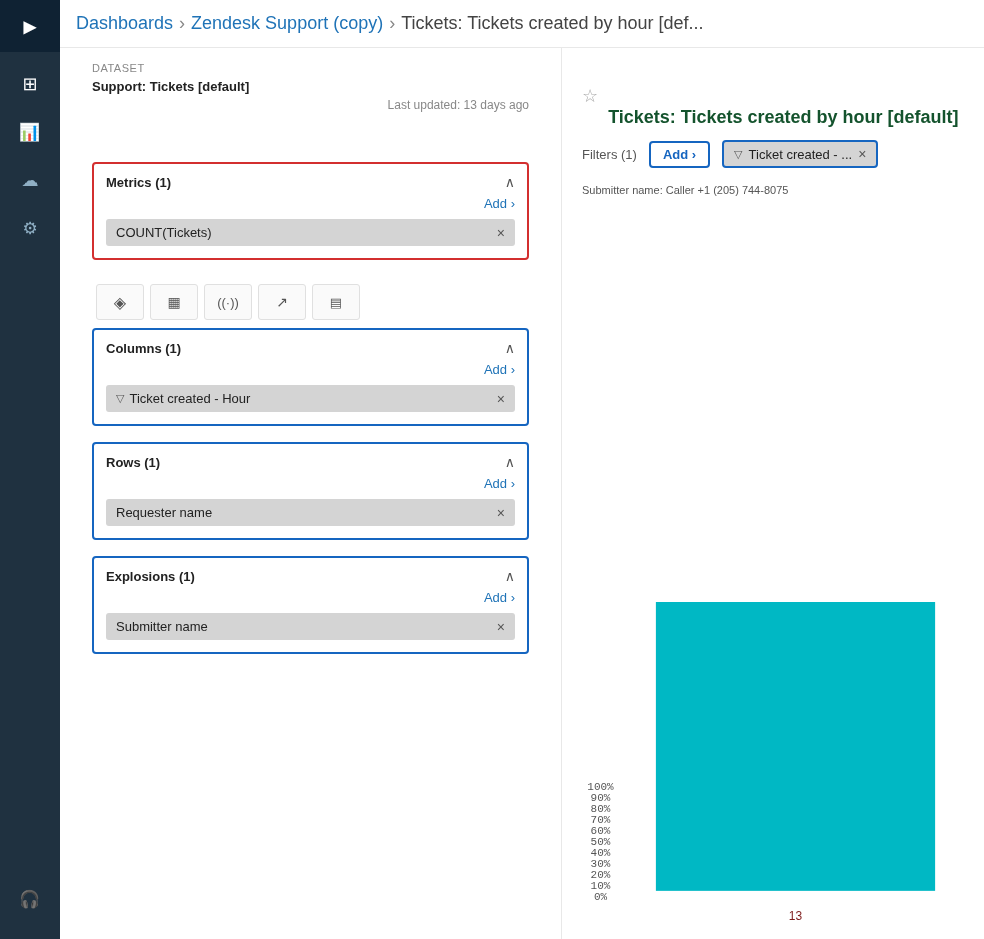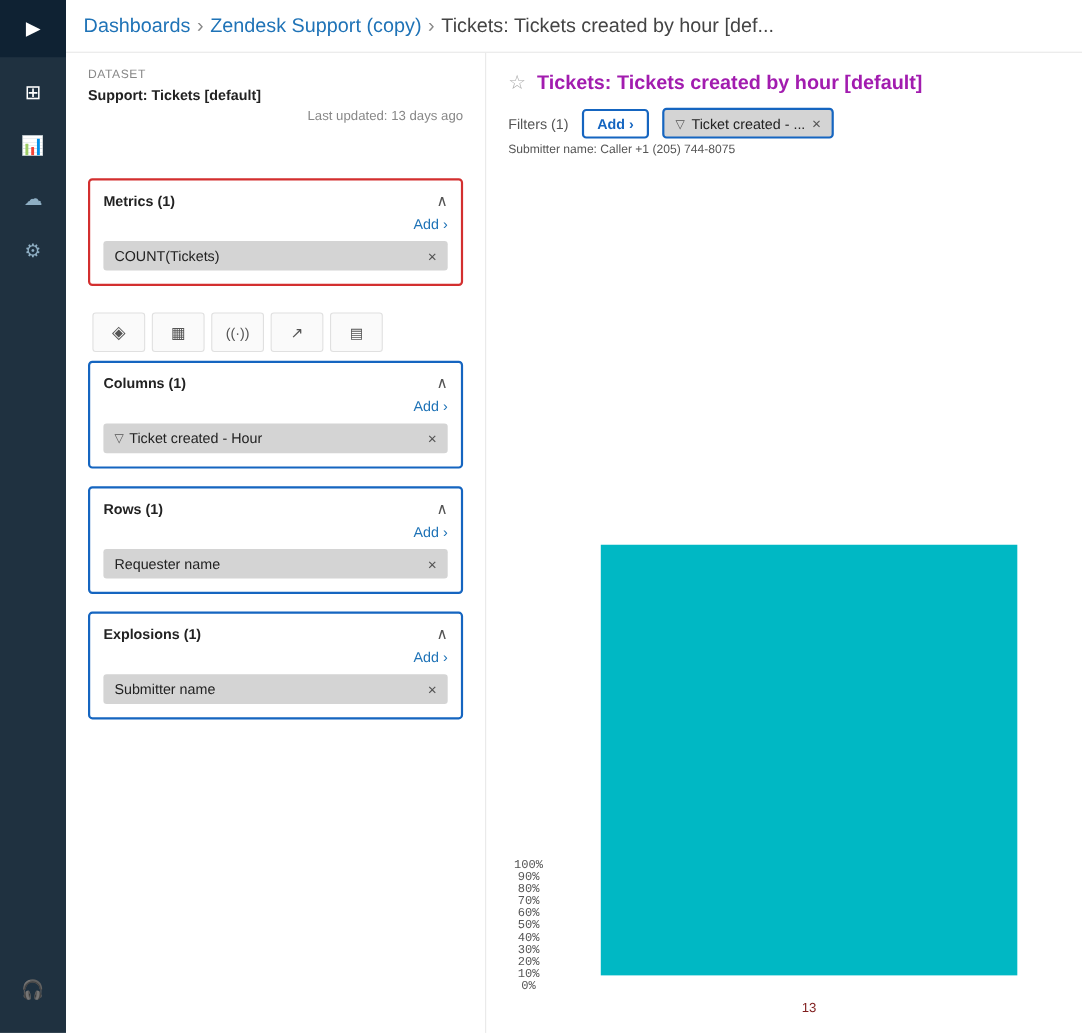--- a/index.html
+++ b/index.html
@@ -74,25 +74,25 @@
 
     
     .body-layout {
       display: flex;
       flex: 1;
       overflow: hidden;
     }
 
     
     .left-panel {
-      width: 382px;
+      width: 502px;
       flex-shrink: 0;
       border-right: 1px solid #e8e8e8;
       overflow-y: auto;
-      padding: 12px 20px;
+      padding: 12px 32px;
     }
 
     .dataset-info {
       margin-bottom: 14px;
       color: #555;
       font-size: 12px;
       line-height: 1.5;
     }
     .dataset-label {
       font-size: 11px;
@@ -209,29 +209,30 @@
       gap: 10px;
     }
     .star-icon {
       color: #aaa;
       font-size: 18px;
       cursor: pointer;
     }
     .chart-title {
       font-size: 18px;
       font-weight: 700;
-      color: #a21caf;
+      color: #14532d;
+      margin-top: 43px;
     }
 
     
     .filters-row {
       display: flex;
       align-items: center;
       gap: 12px;
-      margin-bottom: 4px;
+      margin-bottom: 16px;
     }
     .filters-label {
       font-size: 13px;
       color: #555;
       white-space: nowrap;
     }
     .filter-add-btn {
       border: 2px solid #1565c0;
       border-radius: 4px;
       background: #fff;

